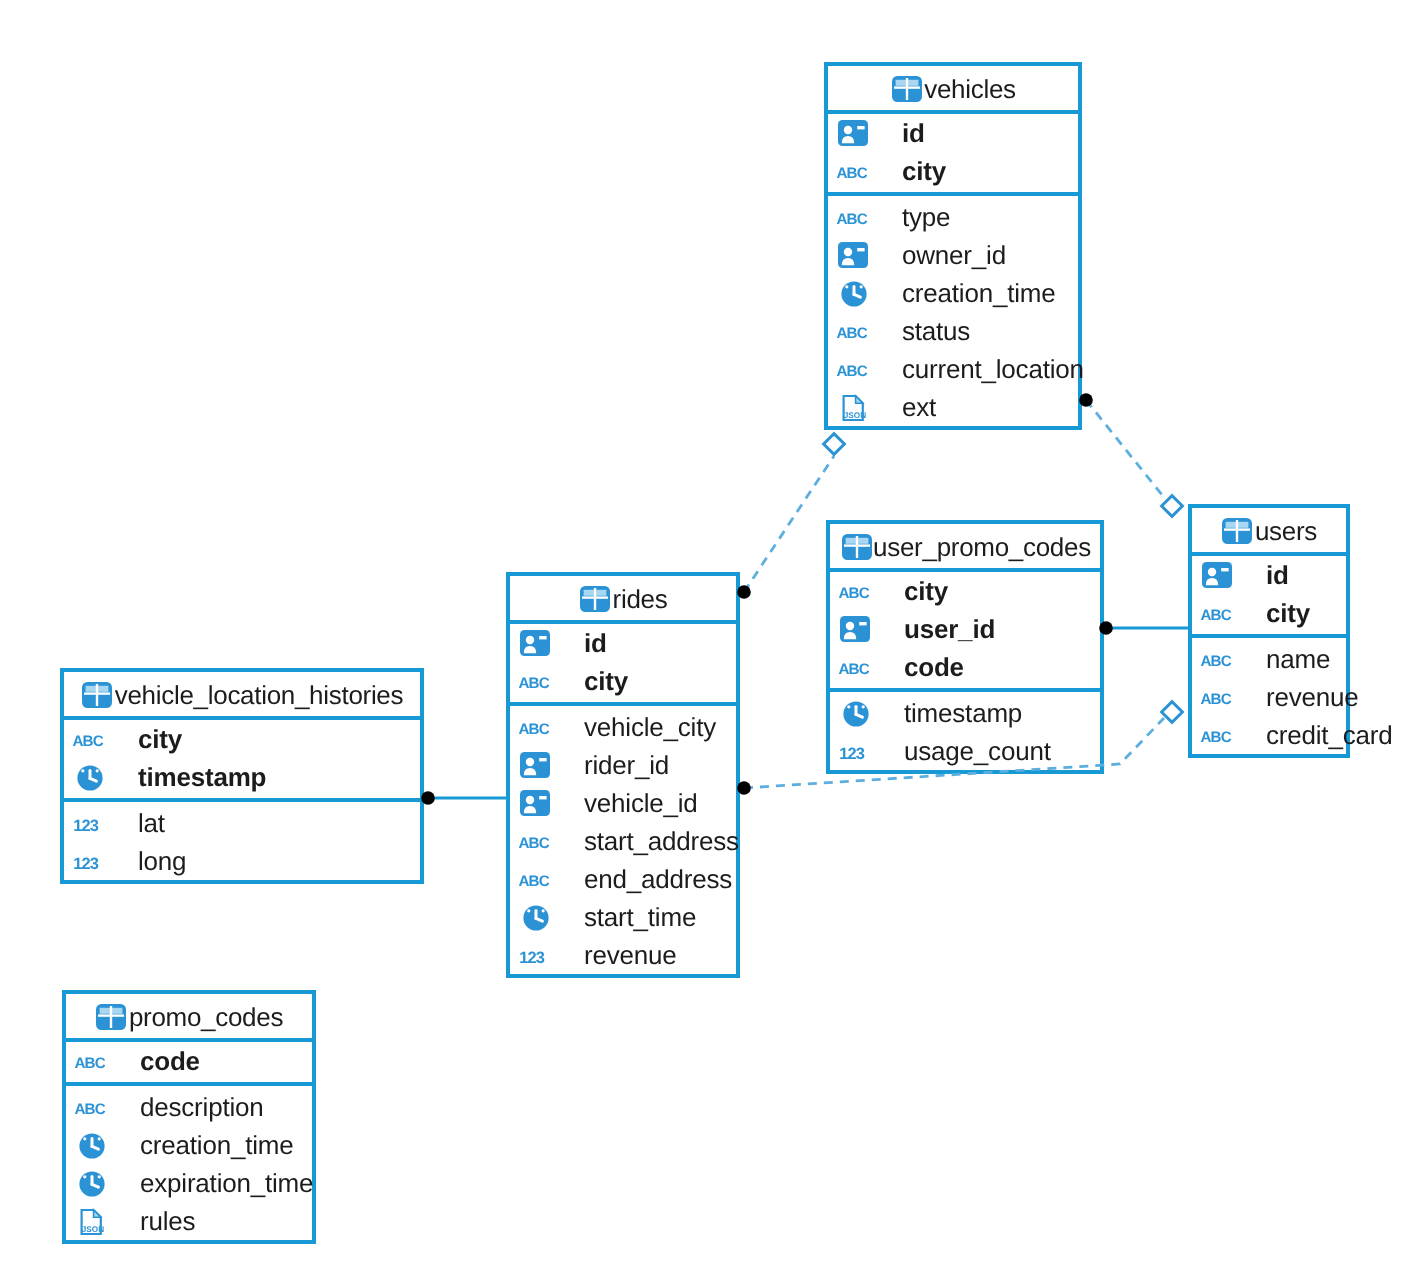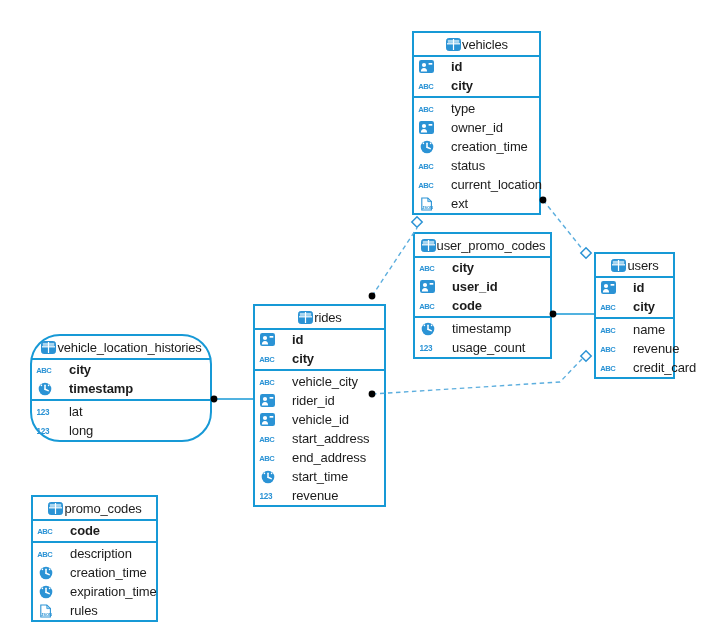--- a/index.html
+++ b/index.html
@@ -128,21 +128,21 @@
         <span class="ic">
           <svg width="13" height="14" viewBox="0 0 13 14">
             <path d="M1.8 1 H7.8 L11.4 4.6 V13 H1.8 Z" fill="#fff" stroke="#2b93d5" stroke-width="1.1"></path>
             <path d="M7.8 1 V4.6 H11.4 Z" fill="#a9d6f0" stroke="#2b93d5" stroke-width="0.8"></path>
             <text x="1.9" y="12" font-size="4.1" font-weight="bold" fill="#2b93d5" font-family="Liberation Sans, sans-serif">JSON</text>
           </svg>
         </span>
         <span class="cn">ext</span>
       </div>
     </div>
-    <div class="tbl" style="left: 413px; top: 232px; width: 139px;">
+    <div class="tbl" style="left: 413px; top: 260px; width: 139px;">
       <div class="hd">
         <span class="ic">
           <svg width="15" height="13" viewBox="0 0 15 13">
             <rect x="0.5" y="0.5" width="14" height="12" rx="2.2" fill="#2b93d5" stroke="#2b93d5"></rect>
             <rect x="1.8" y="1.9" width="11.4" height="3" fill="#a9d6f0"></rect>
             <line x1="1" y1="5.8" x2="14" y2="5.8" stroke="#fff" stroke-width="1.2"></line>
             <line x1="7.5" y1="1" x2="7.5" y2="12" stroke="#fff" stroke-width="1.2"></line>
           </svg>
         </span>
         <span class="nm">user_promo_codes</span>
@@ -246,21 +246,21 @@
       </div>
       <div class="row">
         <span class="ic">
           <svg width="17" height="10" viewBox="0 0 17 10">
             <text x="0.2" y="8.2" font-size="7.6" font-weight="bold" letter-spacing="-0.4" fill="#2b93d5" font-family="Liberation Sans, sans-serif">ABC</text>
           </svg>
         </span>
         <span class="cn">credit_card</span>
       </div>
     </div>
-    <div class="tbl" style="left: 253px; top: 304px; width: 133px;">
+    <div class="tbl" style="left: 253px; top: 286px; width: 117px;">
       <div class="hd">
         <span class="ic">
           <svg width="15" height="13" viewBox="0 0 15 13">
             <rect x="0.5" y="0.5" width="14" height="12" rx="2.2" fill="#2b93d5" stroke="#2b93d5"></rect>
             <rect x="1.8" y="1.9" width="11.4" height="3" fill="#a9d6f0"></rect>
             <line x1="1" y1="5.8" x2="14" y2="5.8" stroke="#fff" stroke-width="1.2"></line>
             <line x1="7.5" y1="1" x2="7.5" y2="12" stroke="#fff" stroke-width="1.2"></line>
           </svg>
         </span>
         <span class="nm">rides</span>
@@ -345,21 +345,21 @@
       </div>
       <div class="row">
         <span class="ic">
           <svg width="17" height="10" viewBox="0 0 17 10">
             <text x="0.6" y="8.4" font-size="8.2" font-weight="bold" letter-spacing="-0.4" fill="#2b93d5" font-family="Liberation Sans, sans-serif">123</text>
           </svg>
         </span>
         <span class="cn">revenue</span>
       </div>
     </div>
-    <div class="tbl" style="left: 30px; top: 334px; width: 182px; border-radius: 30px;">
+    <div class="tbl" style="left: 30px; top: 334px; width: 182px;">
       <div class="hd">
         <span class="ic">
           <svg width="15" height="13" viewBox="0 0 15 13">
             <rect x="0.5" y="0.5" width="14" height="12" rx="2.2" fill="#2b93d5" stroke="#2b93d5"></rect>
             <rect x="1.8" y="1.9" width="11.4" height="3" fill="#a9d6f0"></rect>
             <line x1="1" y1="5.8" x2="14" y2="5.8" stroke="#fff" stroke-width="1.2"></line>
             <line x1="7.5" y1="1" x2="7.5" y2="12" stroke="#fff" stroke-width="1.2"></line>
           </svg>
         </span>
         <span class="nm">vehicle_location_histories</span>

